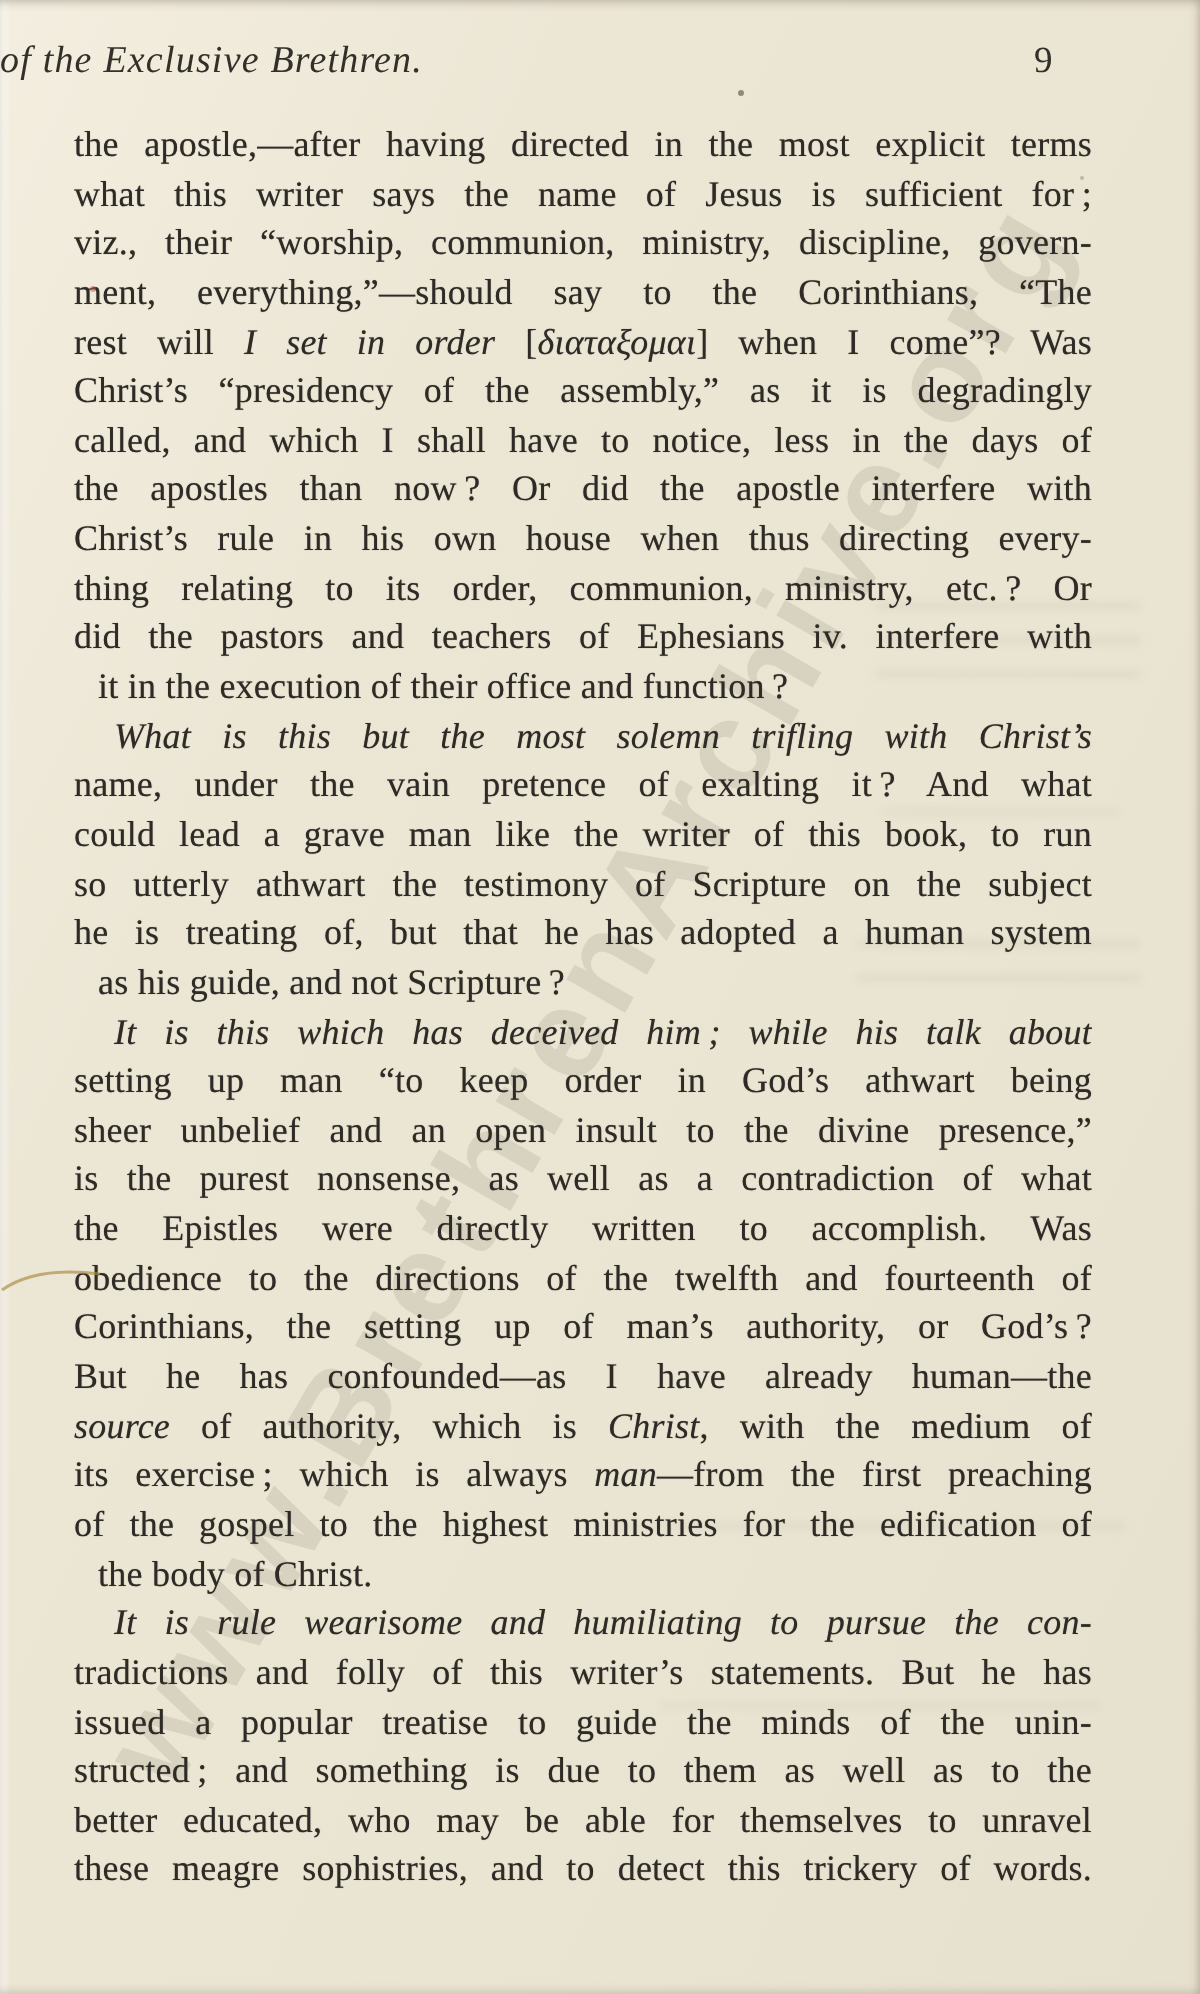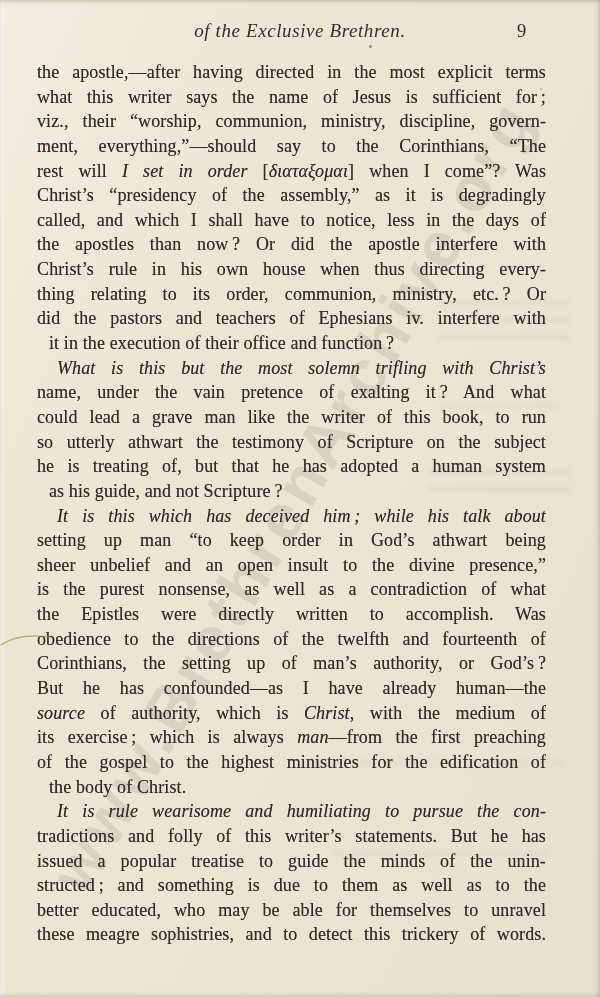--- a/index.html
+++ b/index.html
@@ -11,21 +11,21 @@
       inset 0 3px 5px -2px rgba(140,130,110,.45),
       inset -3px 0 5px -2px rgba(140,130,110,.35),
       inset 0 -3px 5px -2px rgba(140,130,110,.30),
       inset 5px 0 4px -3px rgba(255,255,255,.8);
     overflow:hidden;
     font-family:"Liberation Serif", serif;
     color:#2e2b26;
   }
   .header-title{
     position:absolute;top:20px;left:0;width:600px;
-    text-align:center;font-style:italic;font-size:19px;
+    font-style:italic;font-size:19px;
     letter-spacing:.6px;color:#33302a;
   }
   .page-number{
     position:absolute;top:21px;left:517px;width:24px;
     font-size:18.5px;color:#33302a;text-align:left;
   }
   .body-text{
     position:absolute;top:60px;left:37px;width:509px;
     font-size:18px;letter-spacing:.12px;
     text-shadow:0 0 .45px rgba(45,42,36,.55);

